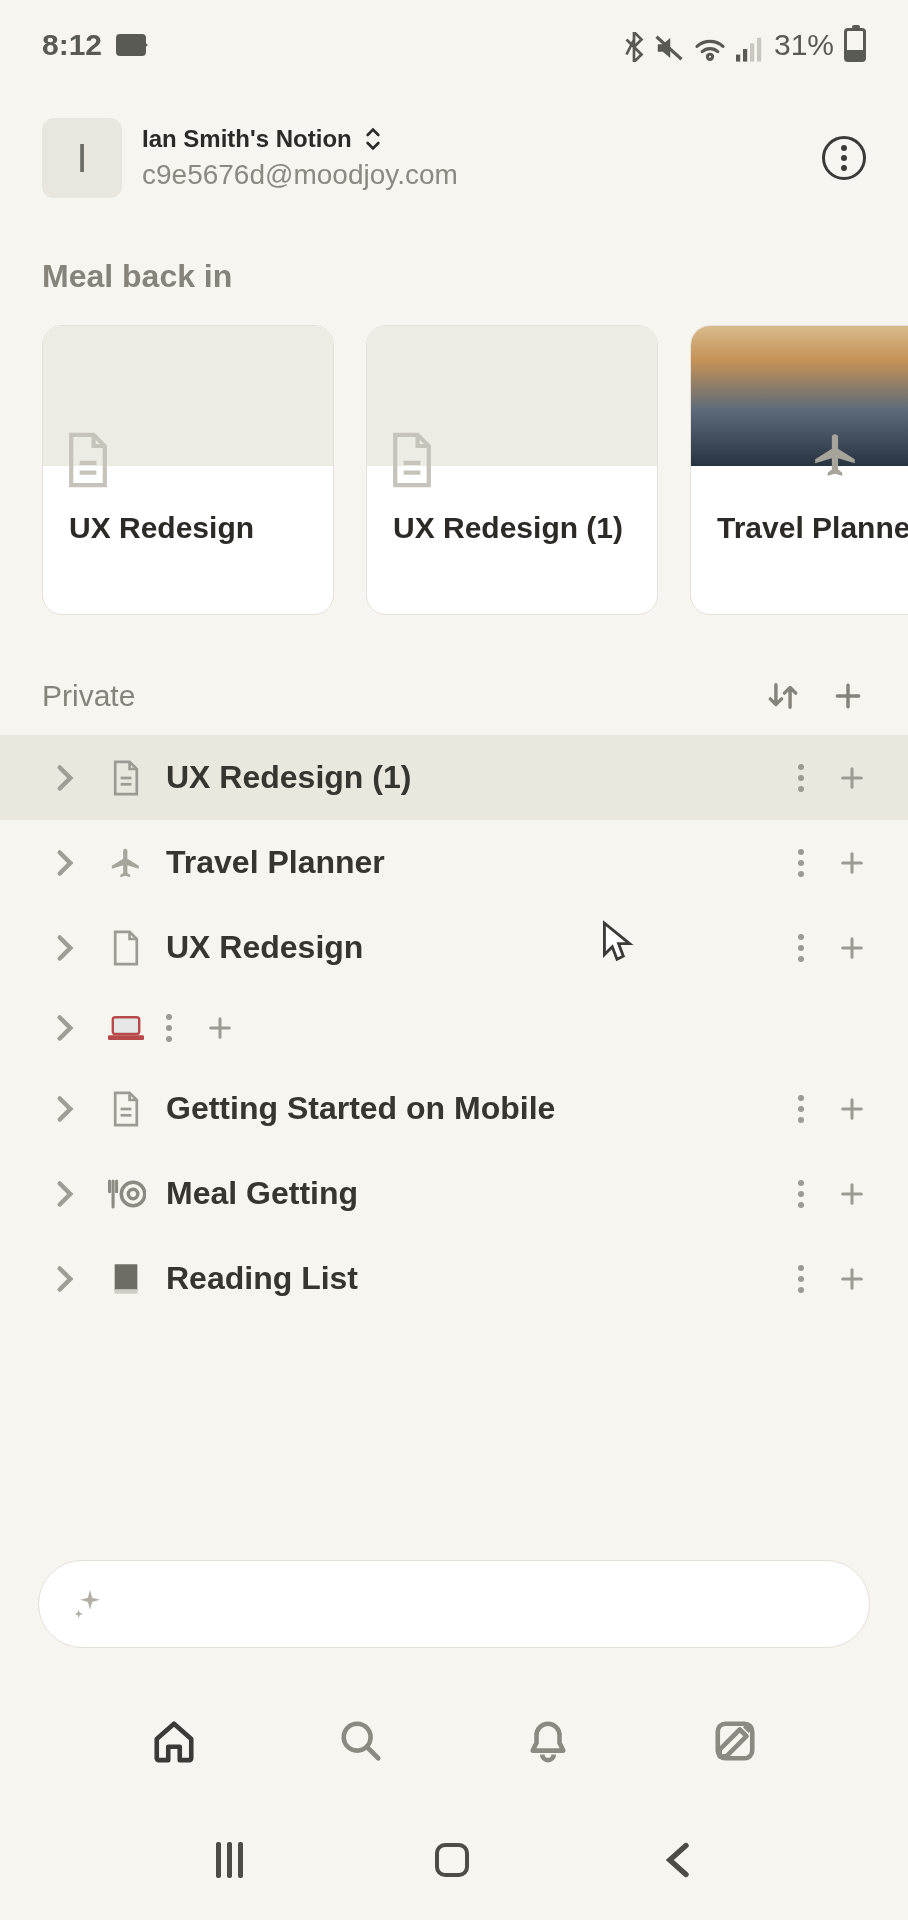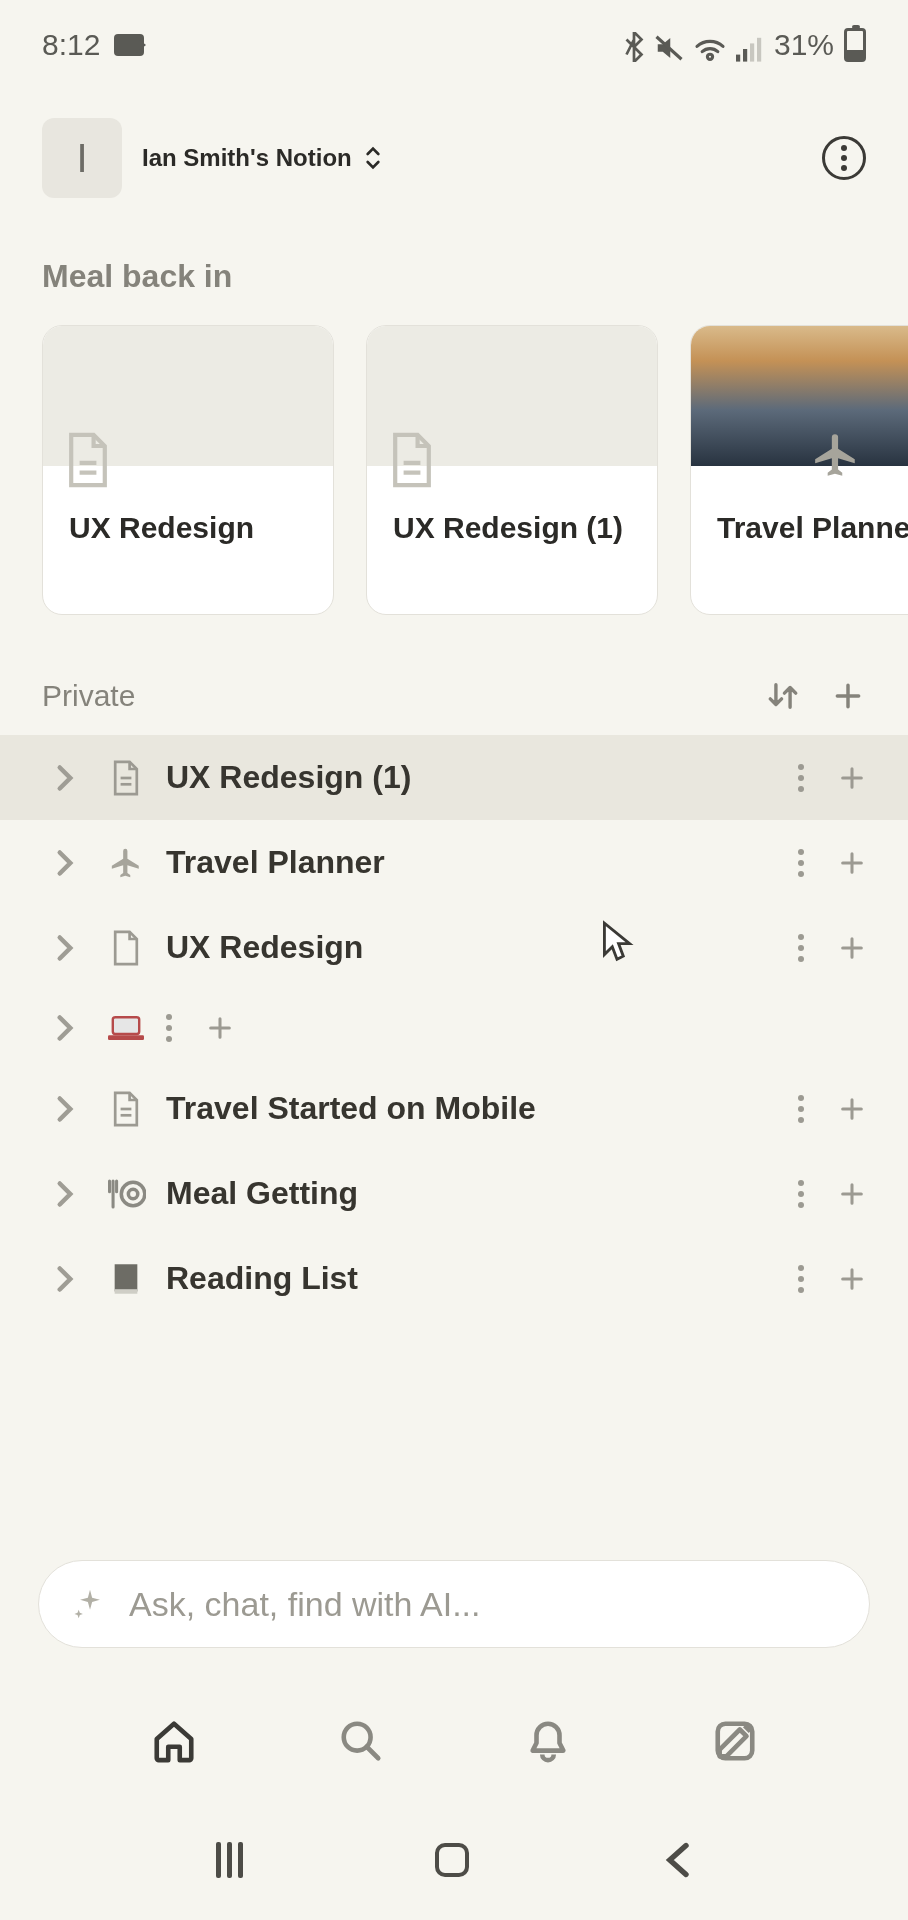--- a/index.html
+++ b/index.html
@@ -15,21 +15,21 @@
   
   .statusbar {
     display: flex;
     align-items: center;
     justify-content: space-between;
     padding: 20px 42px 0 42px;
     height: 70px;
     font-size: 30px;
     color: #5a5a55;
   }
-  .statusbar .left { display: flex; align-items: center; gap: 14px; }
+  .statusbar .left { display: flex; align-items: center; gap: 14px; font-weight: bold; }
   .statusbar .right { display: flex; align-items: flex-end; gap: 10px; }
   .cam-icon {
     width: 30px; height: 22px; background: #5a5a55; border-radius: 4px;
     position: relative;
   }
   .cam-icon::after {
     content: ""; position: absolute; right: -10px; top: 3px;
     border: 8px solid transparent; border-left: 10px solid #5a5a55;
   }
   .status-glyph { font-size: 26px; color:#5a5a55; }
@@ -195,20 +195,21 @@
   <div class="ws-avatar">I</div>
   <div class="ws-text">
     <div class="ws-title-row">
       <span class="ws-title">Ian Smith's Notion</span>
       <span class="updown">
         <svg width="18" height="24" viewBox="0 0 12 18">
             <path d="M2 6l4-4 4 4M2 12l4 4 4-4" stroke="#2b2a27" stroke-width="2" fill="none" stroke-linecap="round"></path>
           </svg>
       </span>
     </div>
+    <div class="ws-email">c9e5676d@moodjoy.com</div>
   </div>
   <div class="ws-menu">
     <span></span>
       <span></span>
       <span></span>
   </div>
 </div>
 
 <div class="section-heading">Meal back in</div>
 
@@ -393,21 +394,21 @@
         </svg>
       </span>
     <span class="picon">
         <svg width="30" height="36" viewBox="0 0 32 40">
           <path d="M4 2h16l8 8v28H4z" fill="none" stroke="#9c9a92" stroke-width="3"></path>
           <path d="M20 2v8h8" fill="none" stroke="#9c9a92" stroke-width="3"></path>
           <line x1="10" y1="20" x2="22" y2="20" stroke="#9c9a92" stroke-width="3"></line>
           <line x1="10" y1="27" x2="22" y2="27" stroke="#9c9a92" stroke-width="3"></line>
         </svg>
       </span>
-    <span class="label">Travel Started on Mobile</span>
+    <span class="label">Getting Started on Mobile</span>
     <span class="trail">
       <span class="vdots">
           <span></span>
           <span></span>
           <span></span>
         </span>
       <span>
           <svg width="28" height="28" viewBox="0 0 24 24">
             <path d="M12 4v16M4 12h16" stroke="#9c9a92" stroke-width="2.6" stroke-linecap="round"></path>
           </svg>
@@ -471,21 +472,20 @@
   </div>
 
 </div>
 
 <div class="ai-bar">
   <span>
     <svg width="34" height="34" viewBox="0 0 24 24">
         <path d="M12 2l1.5 5.5L19 9l-5.5 1.5L12 16l-1.5-5.5L5 9l5.5-1.5L12 2zM4 16l.8 2.2L7 19l-2.2.8L4 22l-.8-2.2L1 19l2.2-.8L4 16z" fill="#b2b0a6"></path>
       </svg>
   </span>
-  <span class="ai-placeholder">Ask, chat, find with AI...</span>
 </div>
 
 <div class="app-nav">
   <span>
     <svg width="46" height="46" viewBox="0 0 24 24">
         <path d="M3 11l9-8 9 8v10a1 1 0 01-1 1h-5v-7h-6v7H4a1 1 0 01-1-1V11z" fill="none" stroke="#3b3a36" stroke-width="2.4" stroke-linejoin="round"></path>
       </svg>
   </span>
   <span>
     <svg width="46" height="46" viewBox="0 0 24 24">

